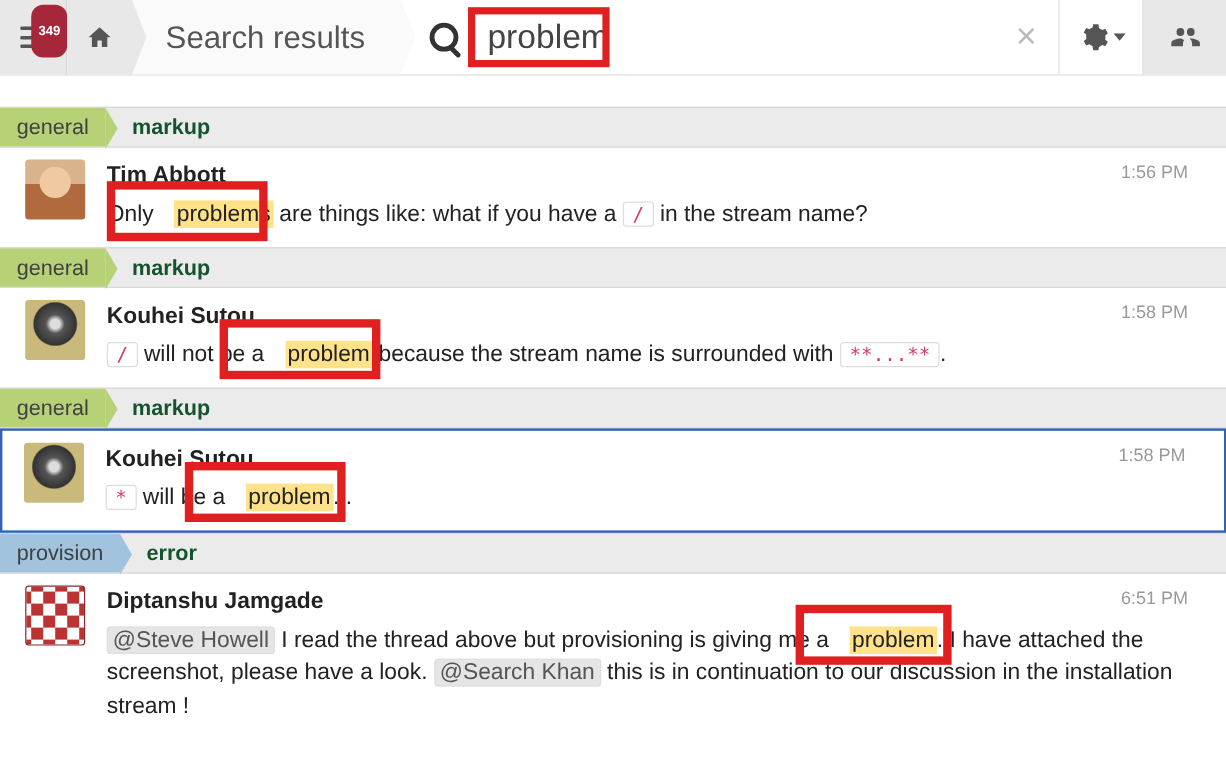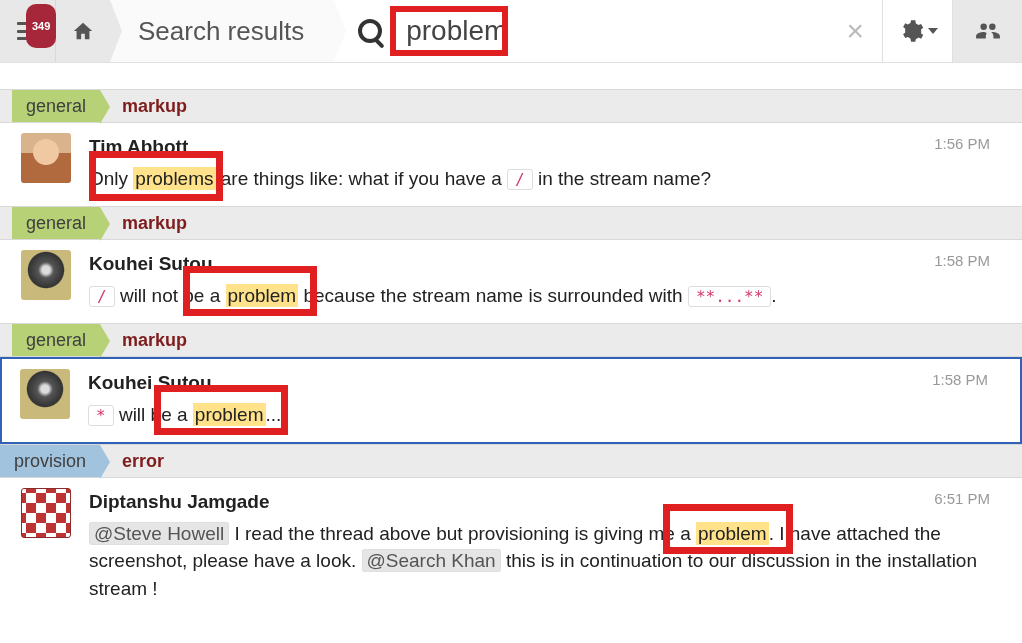--- a/index.html
+++ b/index.html
@@ -94,25 +94,25 @@
   }
   .stream-tag {
     padding:0 14px; height:100%; display:flex; align-items:center;
     color:#404040; position:relative; font-weight:400;
   }
   .stream-tag::after {
     content:""; position:absolute; right:-10px; top:0;
     border-top:17px solid transparent; border-bottom:17px solid transparent;
     border-left:10px solid currentColor;
   }
-  .stream-general { background:#b7d177;margin-left:12px; }
+  .stream-general { background:#b7d177; }
   .stream-general::after { border-left-color:#b7d177; }
   .stream-provision { background:#a2c3de; }
   .stream-provision::after { border-left-color:#a2c3de; }
-  .topic-label { margin-left:22px; color:#7f1d1d; font-weight:600; }
+  .topic-label { margin-left:22px; color:#14532d; font-weight:600; }
 
   .msg-row {
     display:flex; padding:10px 18px 14px 18px; position:relative;
     border-left:3px solid transparent;
   }
   .msg-row.sel { border:2px solid #3162b7; }
   .avatar {
     width:50px; height:50px; border-radius:3px; flex-shrink:0; margin-right:18px;
     background:#999;
   }
@@ -121,21 +121,21 @@
   .avatar.kouhei { background: radial-gradient(circle at 50% 40%, #ddd 10%, #555 20%, #333 45%, #c9b97a 48%);}
   .avatar.diptanshu {
     background:
       repeating-conic-gradient(#b33 0 25%, #fff 0 50%) 50% / 20px 20px;
     border:1px solid #8a2a2a;
   }
   .msg-body { flex:1; font-size:19px; line-height:1.45; color:#222; }
   .sender { font-weight:700; font-size:19px; color:#222; margin-bottom:4px; display:block;}
   .msg-time { position:absolute; right:32px; top:12px; color:#999; font-size:15px; }
 
-  mark.hl { background:#ffe28a; color:#222; padding:1px 2px;}
+  mark.hl { background:#ffe28a; color:#222; padding:1px 2px;margin-left:12px;}
   code.inline {
     background:#fff; border:1px solid #ddd; border-radius:3px;
     padding:0px 7px; font-family: Menlo, monospace; font-size:16px; color:#d23c6a;
   }
   .mention {
     background:#e5e5e5; border:1px solid #dcdfe3; border-radius:3px;
     padding:0 4px; color:#555;
   }
   .redframe {
     position:absolute; border:7px solid #e02020; pointer-events:none;

